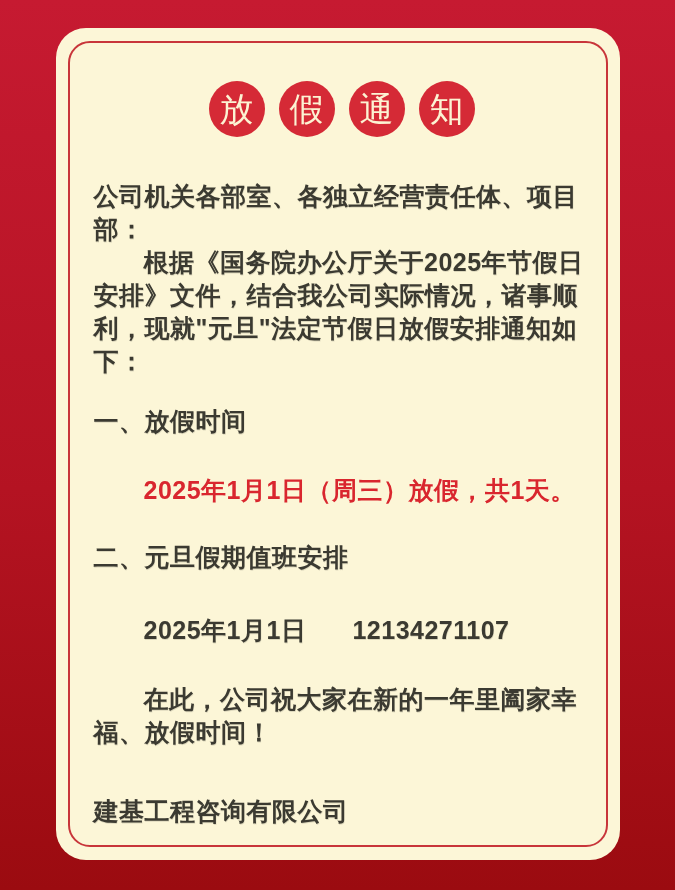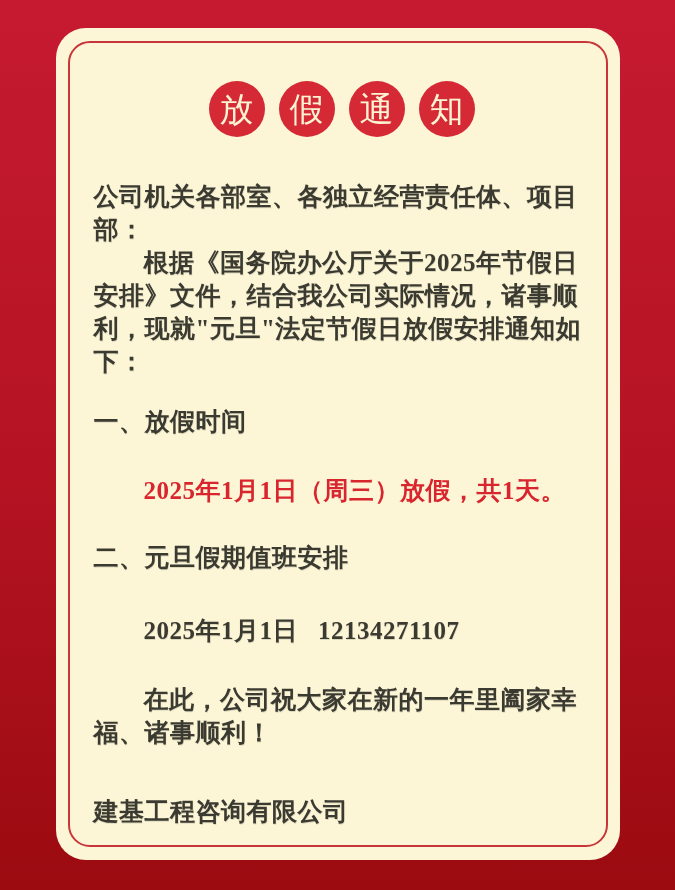--- a/index.html
+++ b/index.html
@@ -58,21 +58,20 @@
     line-height: 1;
   }
   .body-text {
     color: #3b3a31;
     font-size: 25px;
     line-height: 33px;
     font-weight: 600;
     letter-spacing: 0.5px;
     text-shadow: 0.5px 0.5px 0 rgba(0,0,0,0.12);
     margin: 0;
-    font-family: Liberation Serif, serif;
   }
   .salutation {
     margin-top: 43px;
   }
   .intro {
     text-indent: 2em;
   }
   .section-heading {
     margin-top: 27px;
     font-weight: 700;
@@ -85,21 +84,21 @@
   }
   .section-heading-2 {
     margin-top: 34px;
     font-weight: 700;
   }
   .duty-line {
     margin-top: 40px;
     padding-left: 2em;
   }
   .duty-date {
-    margin-right: 20px;
+    margin-right: 46px;
   }
   .wish {
     margin-top: 36px;
     text-indent: 2em;
   }
   .signature {
     margin-top: 46px;
     text-align: left;
     margin-right: -8px;
   }
@@ -136,20 +135,20 @@
     <p class="body-text section-heading">一、放假时间</p>
 
     <p class="body-text highlight-line">2025年1月1日（周三）放假，共1天。</p>
 
     <p class="body-text section-heading-2">二、元旦假期值班安排</p>
 
     <p class="body-text duty-line">
       <span class="duty-date">2025年1月1日</span><span>12134271107</span>
     </p>
 
-    <p class="body-text wish">在此，公司祝大家在新的一年里阖家幸福、诸事顺利！</p>
+    <p class="body-text wish">在此，公司祝大家在新的一年里阖家幸福、放假时间！</p>
 
     <div class="body-text signature">
       <div>建基工程咨询有限公司</div>
     </div>
 
   </div>
 </div>
 
 </body></html>

